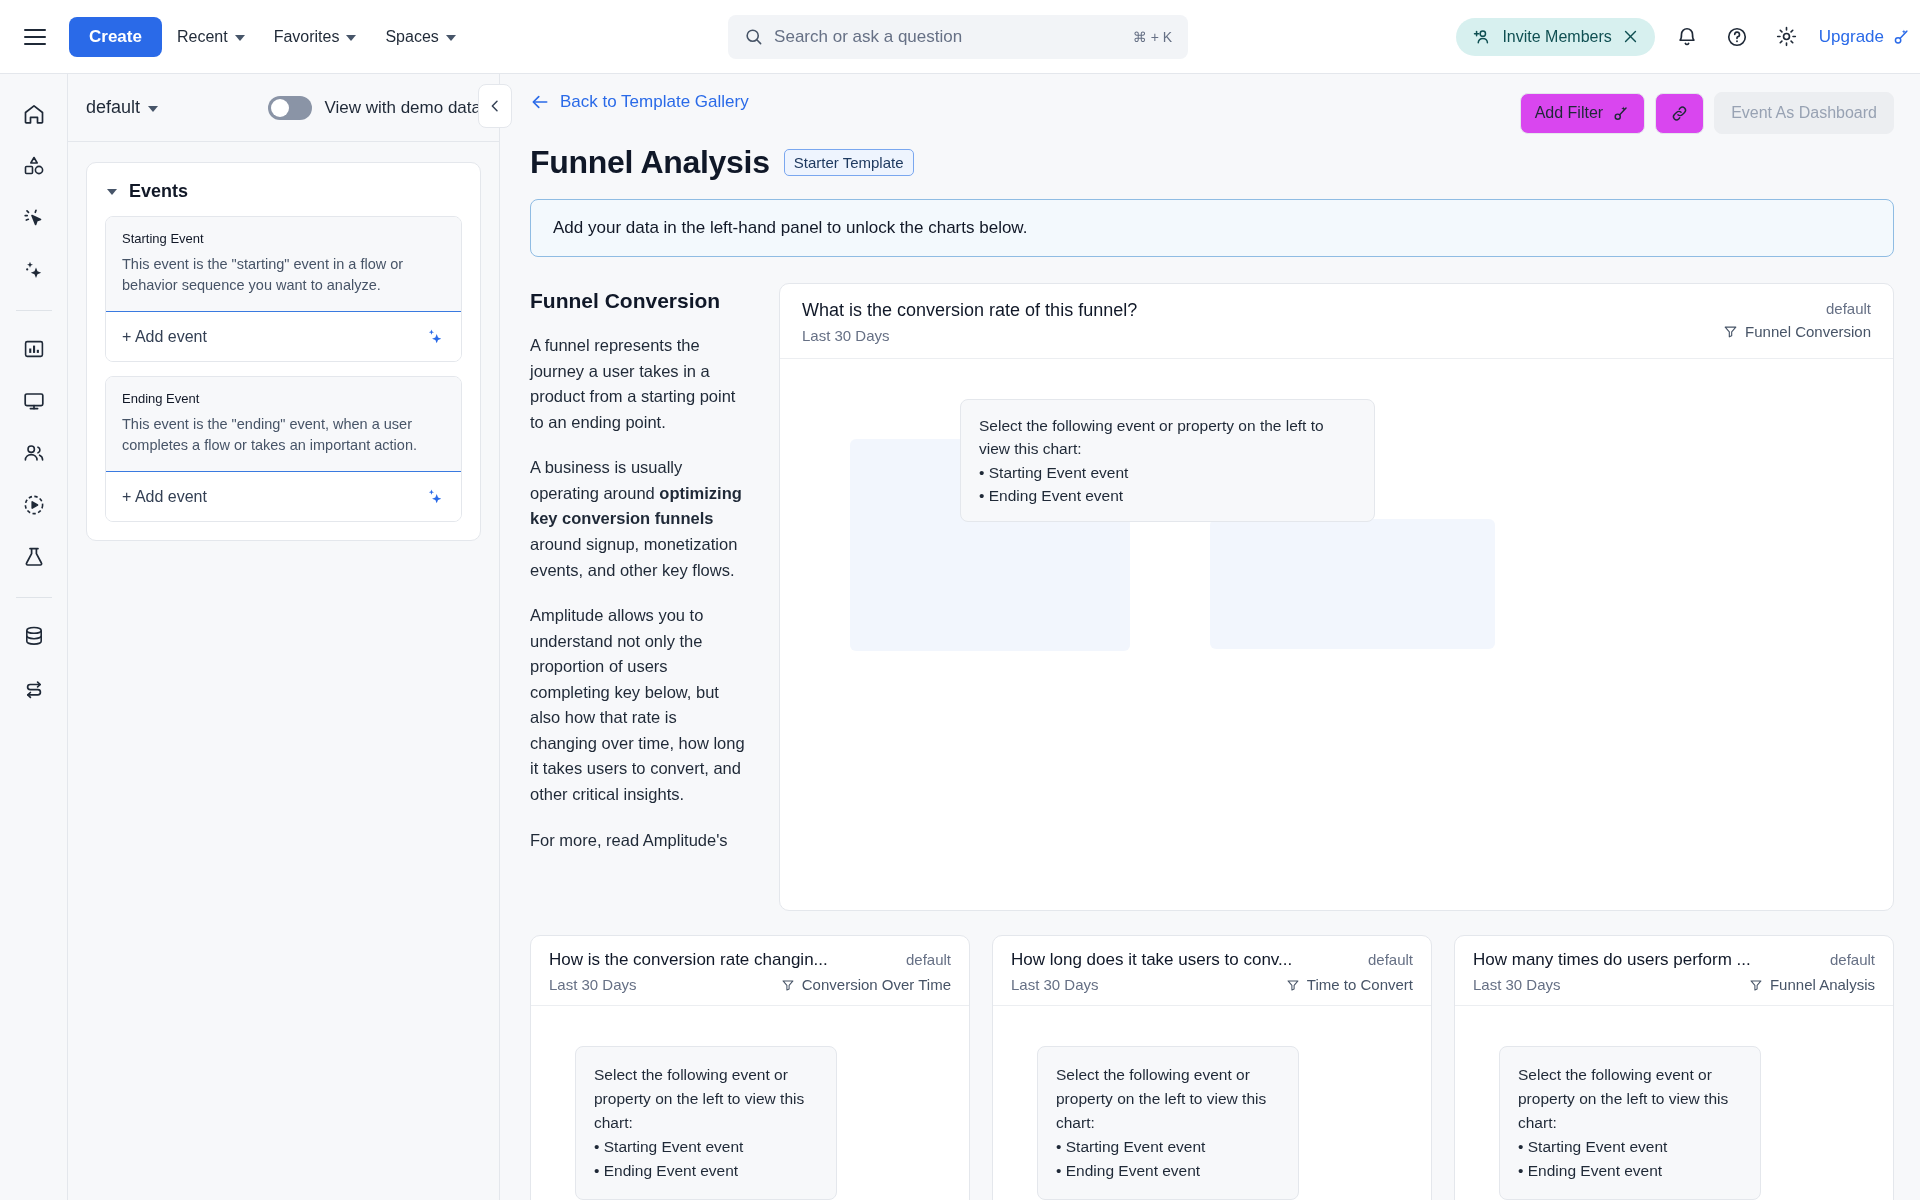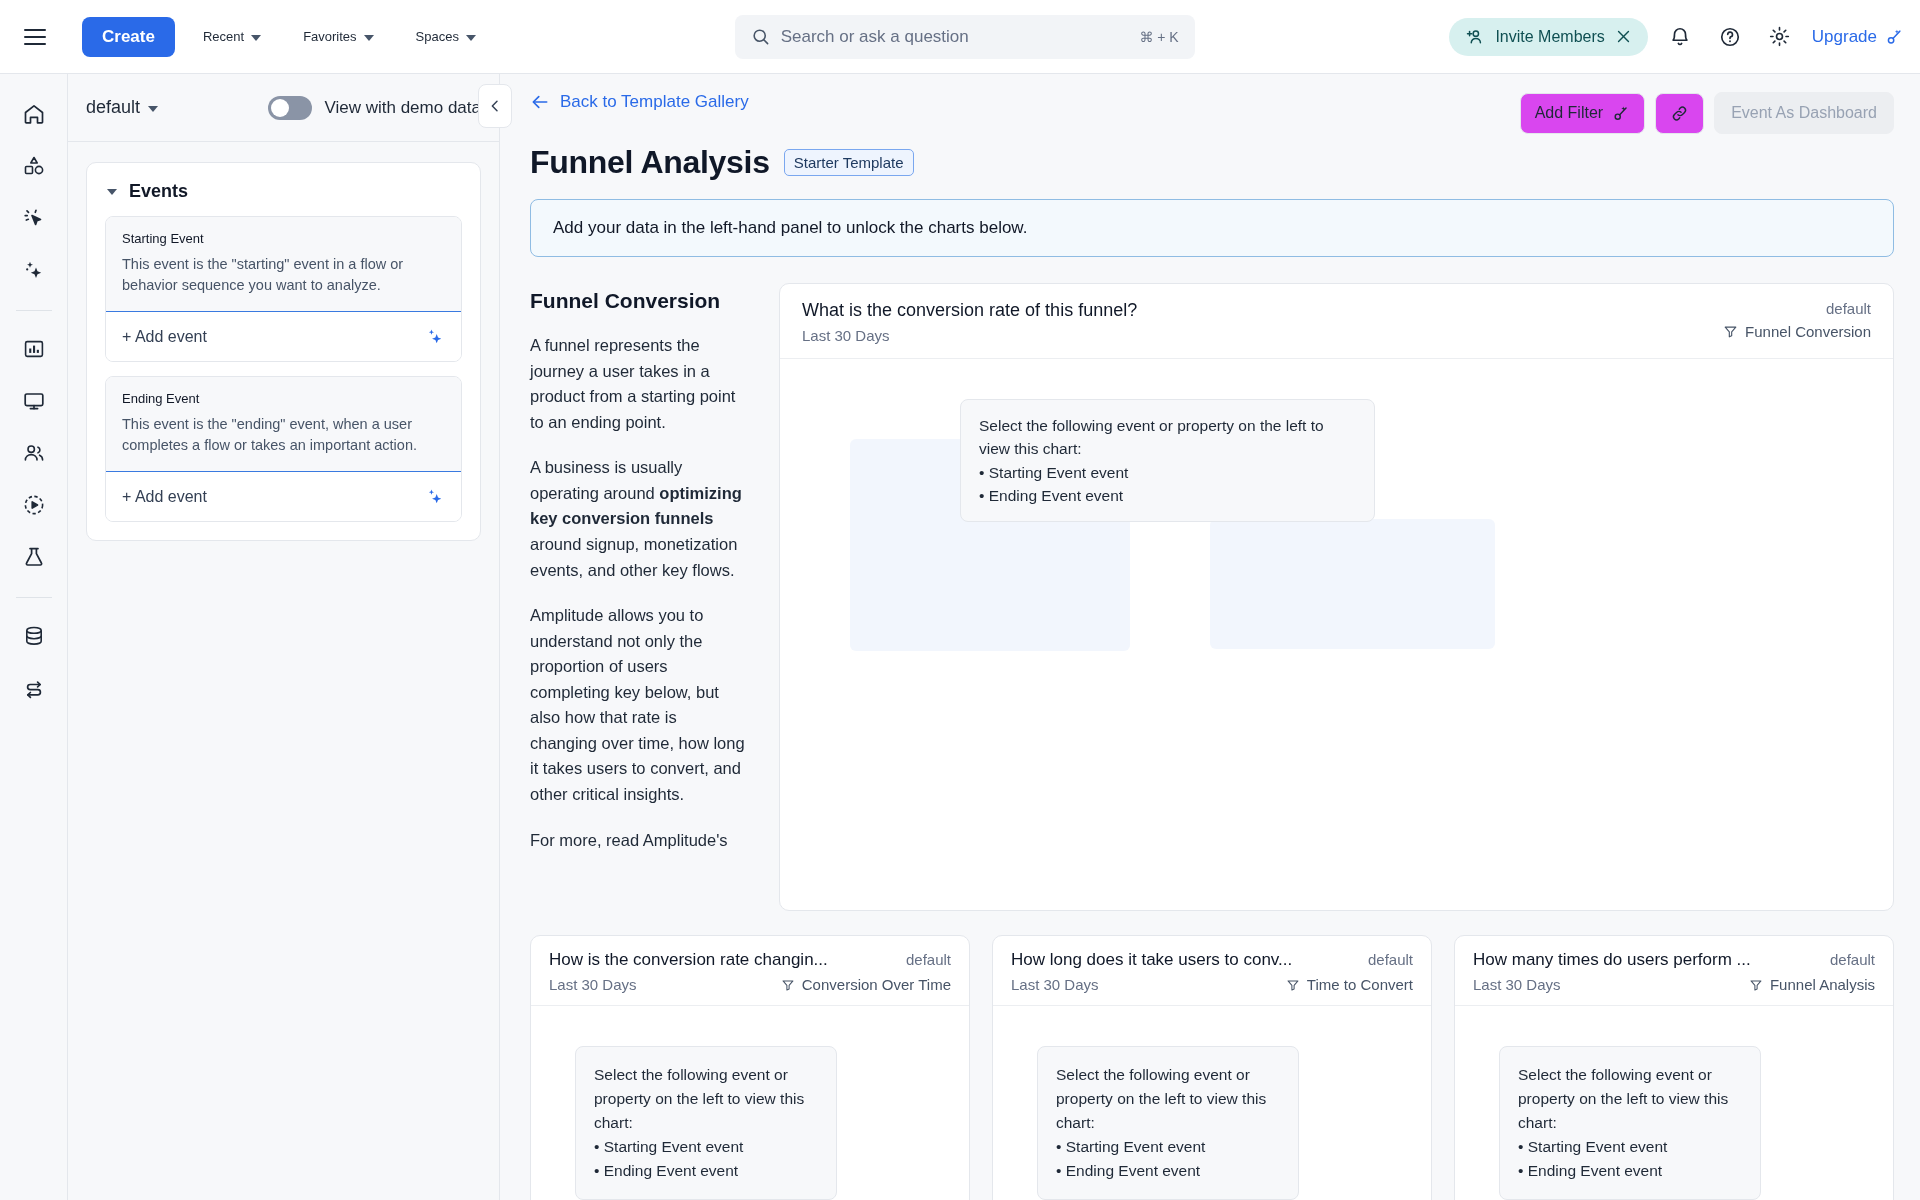--- a/index.html
+++ b/index.html
@@ -9,35 +9,35 @@
     background: #ffffff;
     overflow: hidden;
     color: #1e293b;
   }
   .app { width: 1920px; height: 1200px; display: flex; flex-direction: column; }
 
   
   .topbar {
     height: 74px; min-height: 74px;
     display: flex; align-items: center;
-    padding: 0 16px 0 18px;
+    padding: 0 9px 0 18px;
     border-bottom: 1px solid #e4e7ec;
     background: #fff;
-    gap: 14px;
+    gap: 1px;
   }
   .hamburger { width: 34px; height: 34px; display:flex; flex-direction:column; justify-content:center; align-items:center; gap:5px; cursor:pointer; margin-right: 16px;}
   .hamburger span { display:block; width:22px; height:2px; background:#1f2937; border-radius:2px;}
   .create-btn {
     background:#2a6ae8; color:#fff; border:none; border-radius:8px;
     font-size:17px; font-weight:600; padding:10px 20px; cursor:pointer;
     font-family: inherit;
   }
   .navitem {
     display:flex; align-items:center; gap:7px;
-    font-size:13px; color:#1f2937; padding:8px 14px; cursor:pointer; border-radius:6px;
+    font-size:16px; color:#1f2937; padding:8px 14px; cursor:pointer; border-radius:6px;
     white-space: nowrap;
   }
   .chev { width:0;height:0;border-left:5px solid transparent;border-right:5px solid transparent;border-top:6px solid #475569; margin-top:2px;}
   .search-wrap { flex:1; display:flex; justify-content:center; }
   .searchbox {
     width: 460px; height: 44px; background:#f2f4f7; border-radius:8px;
     display:flex; align-items:center; padding: 0 16px; gap:11px; cursor:text;
   }
   .searchbox .ph { flex:1; font-size:17px; color:#667085; }
   .searchbox .kbd { font-size:14px; color:#667085; }

